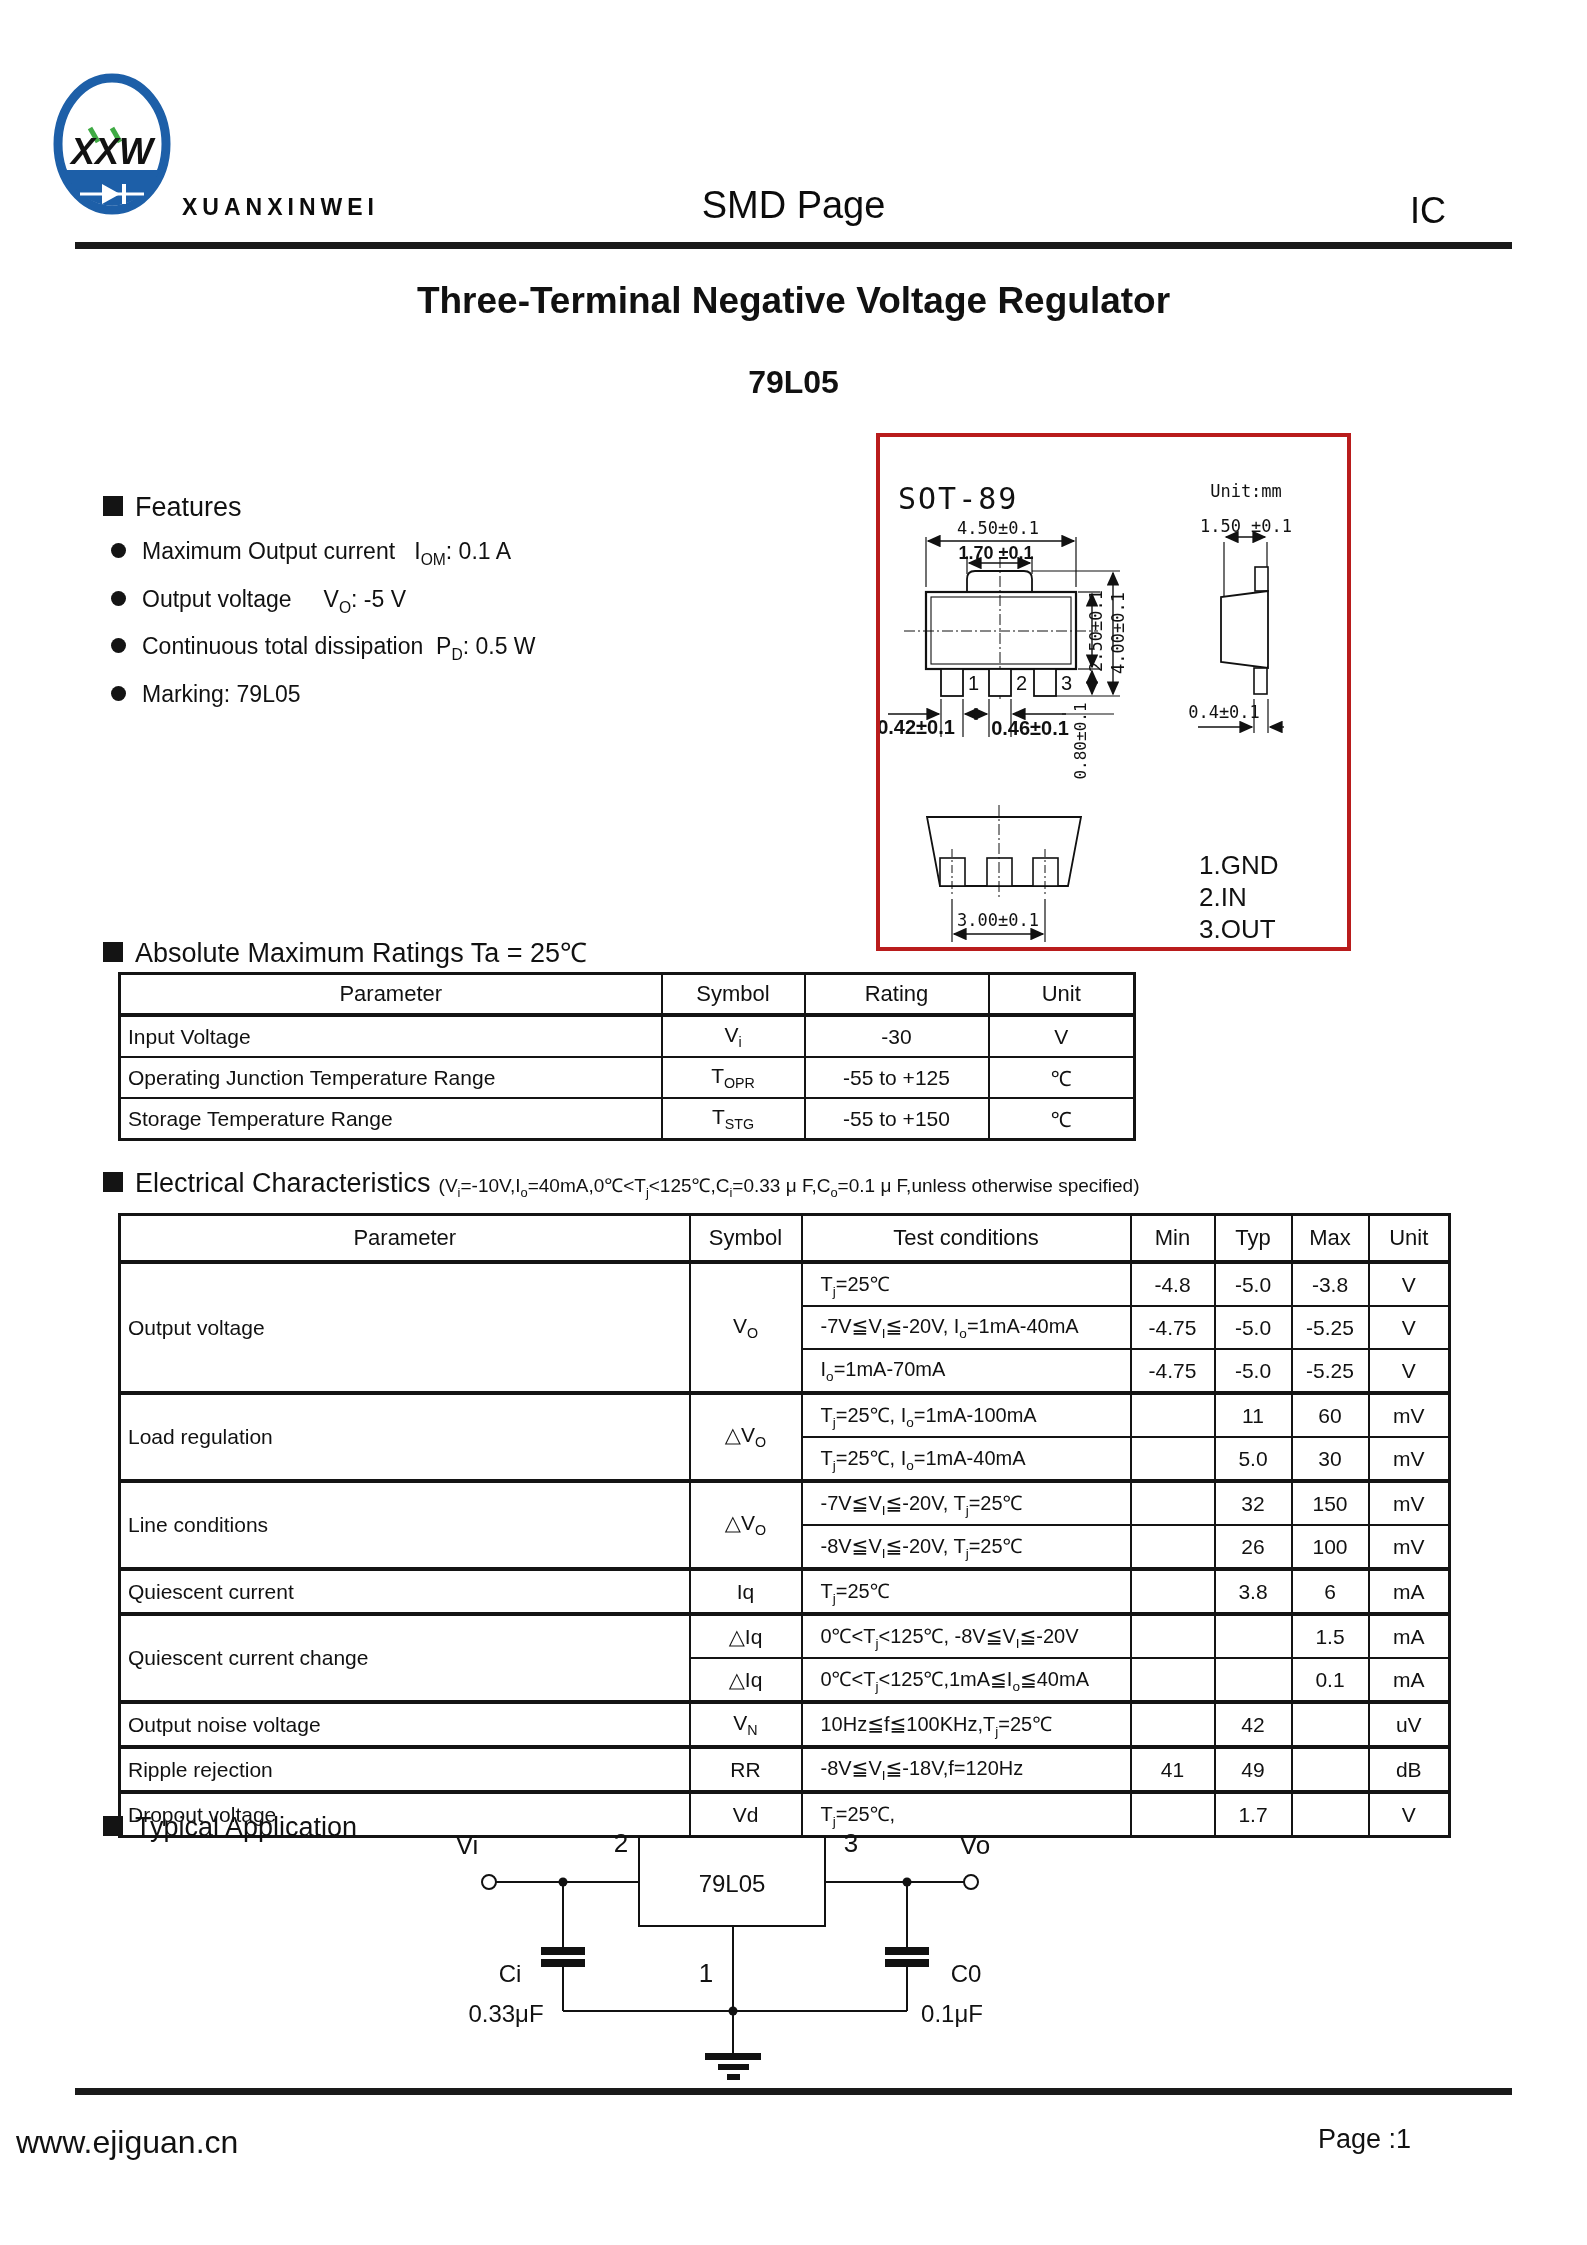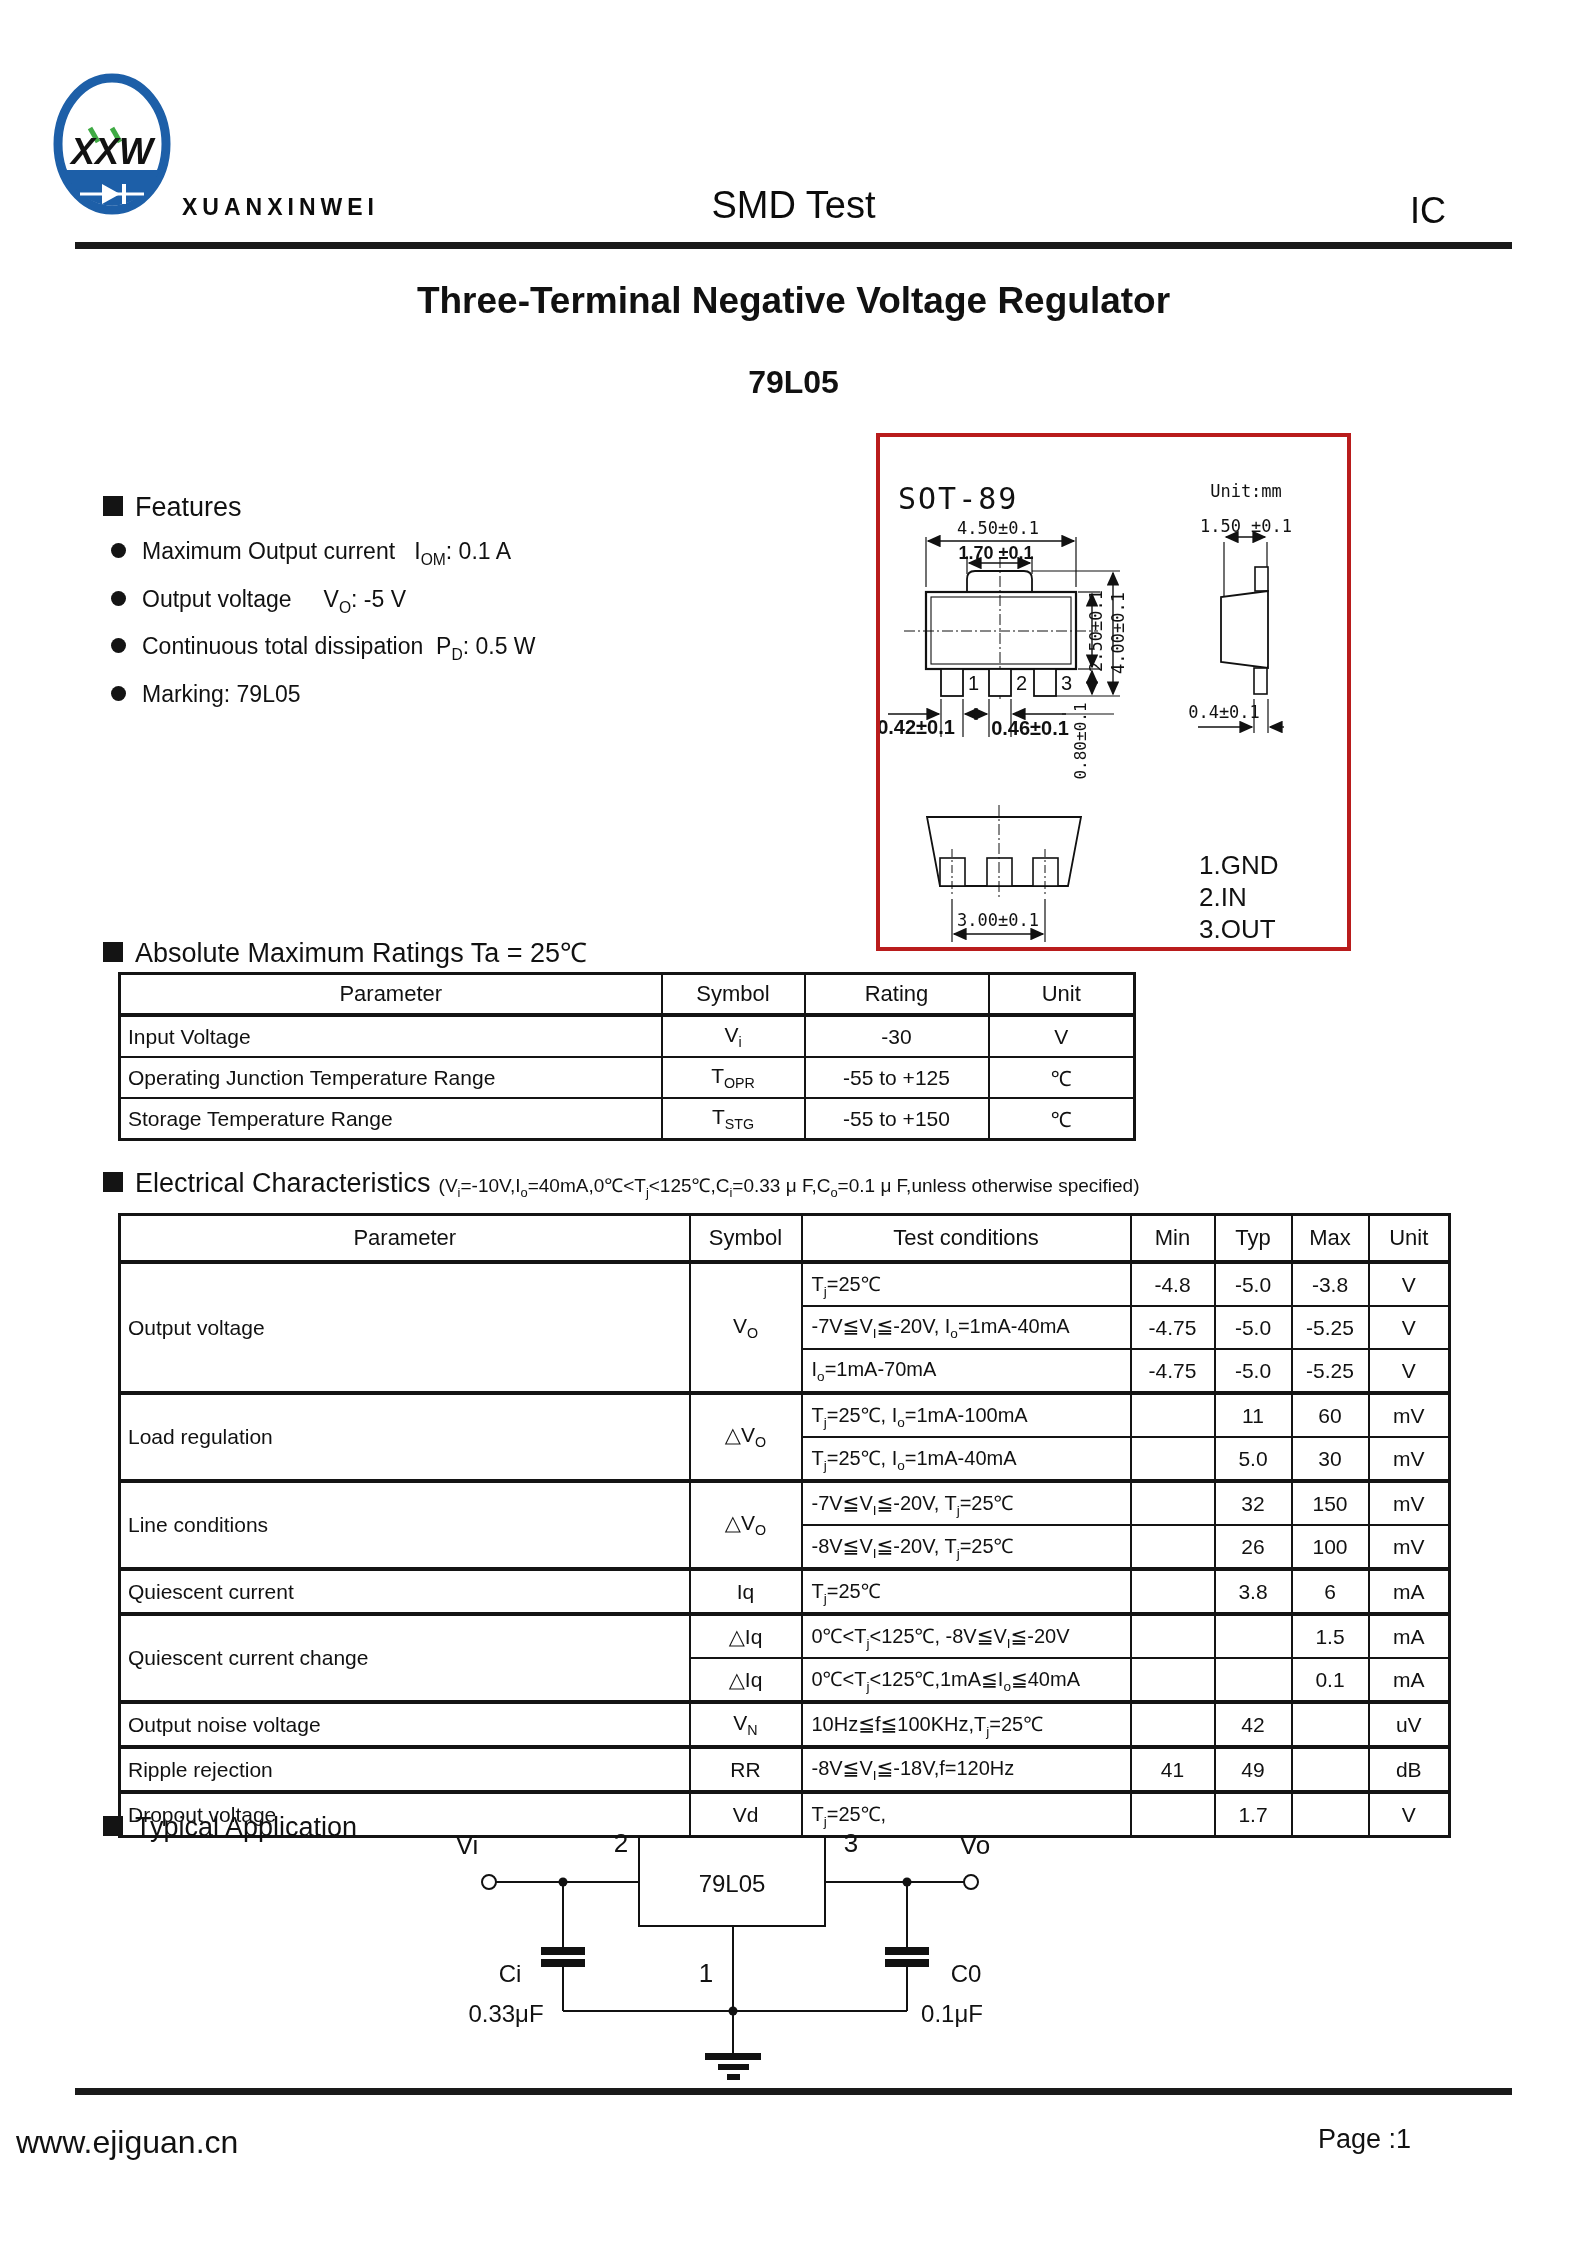--- a/index.html
+++ b/index.html
@@ -29,21 +29,21 @@
 
   table.spec{border-collapse:collapse;table-layout:fixed;background:#fff;border:3px solid #141414;}
   .spec th,.spec td{border:2px solid #141414;font-weight:400;text-align:center;
                     font-size:21px;padding:0;overflow:hidden;}
   .spec thead th{border-bottom:4px solid #141414;font-size:22px;}
   .abs-tbl thead th{height:38px;}
   .abs-tbl td{height:39px;}
   .elec-tbl thead th{height:44px;}
   .elec-tbl td{height:41px;}
   .spec .pl{text-align:left;padding-left:7px;}
-  .spec .cond{text-align:left;padding-left:9px;font-size:20px;}
+  .spec .cond{text-align:left;padding-left:18px;font-size:20px;}
   .elec-tbl tr.gs td{border-top:4px solid #141414;}
   sub{font-size:0.68em;}
 
   .footer-site{width:100%;text-align:left;font-size:32px;padding-left:16px;}
   .footer-page{font-size:27px;}
 
   .dim-mono{font-family:"DejaVu Sans Mono",monospace;}
   .dim-bold{font-family:"Liberation Sans",sans-serif;font-weight:700;}
   svg text{fill:#111;}
 </style>
@@ -56,21 +56,21 @@
     <ellipse cx="60" cy="72" rx="54" ry="66" fill="none" stroke="#1d5fa8" stroke-width="9"></ellipse>
     <path d="M12,98 A54 66 0 0 0 108,98 Z" fill="#1d5fa8"></path>
     <polyline points="38,56 46,70" stroke="#3faa44" stroke-width="5" fill="none"></polyline>
     <polyline points="60,56 68,70" stroke="#3faa44" stroke-width="5" fill="none"></polyline>
     <text x="60" y="92" text-anchor="middle" font-size="36" font-weight="700" font-style="italic" fill="#1d5fa8" font-family="Liberation Sans, sans-serif">XXW</text>
     <line x1="28" y1="122" x2="92" y2="122" stroke="#fff" stroke-width="3"></line>
     <polygon points="50,112 50,132 68,122" fill="#fff"></polygon>
     <rect x="70" y="112" width="4" height="20" fill="#fff"></rect>
   </svg>
   <div class="abs brand-en" style="left:182px;top:194px">XUANXINWEI</div>
-  <div class="abs doc-type" style="left:0;right:0;top:184px">SMD Test</div>
+  <div class="abs doc-type" style="left:0;right:0;top:184px">SMD Page</div>
   <div class="abs category" style="left:1410px;top:190px">IC</div>
   <div class="abs rule" style="left:75px;top:242px;width:1437px;height:7px"></div>
 
   <div class="abs page-title" style="top:280px">Three-Terminal Negative Voltage Regulator</div>
   <div class="abs part-no" style="top:364px">79L05</div>
 
   <div class="abs sec-heading" style="left:103px;top:492px">
     <span class="sq"></span><span>Features</span>
   </div>
   <div class="abs" style="left:103px;top:538px;width:620px">

